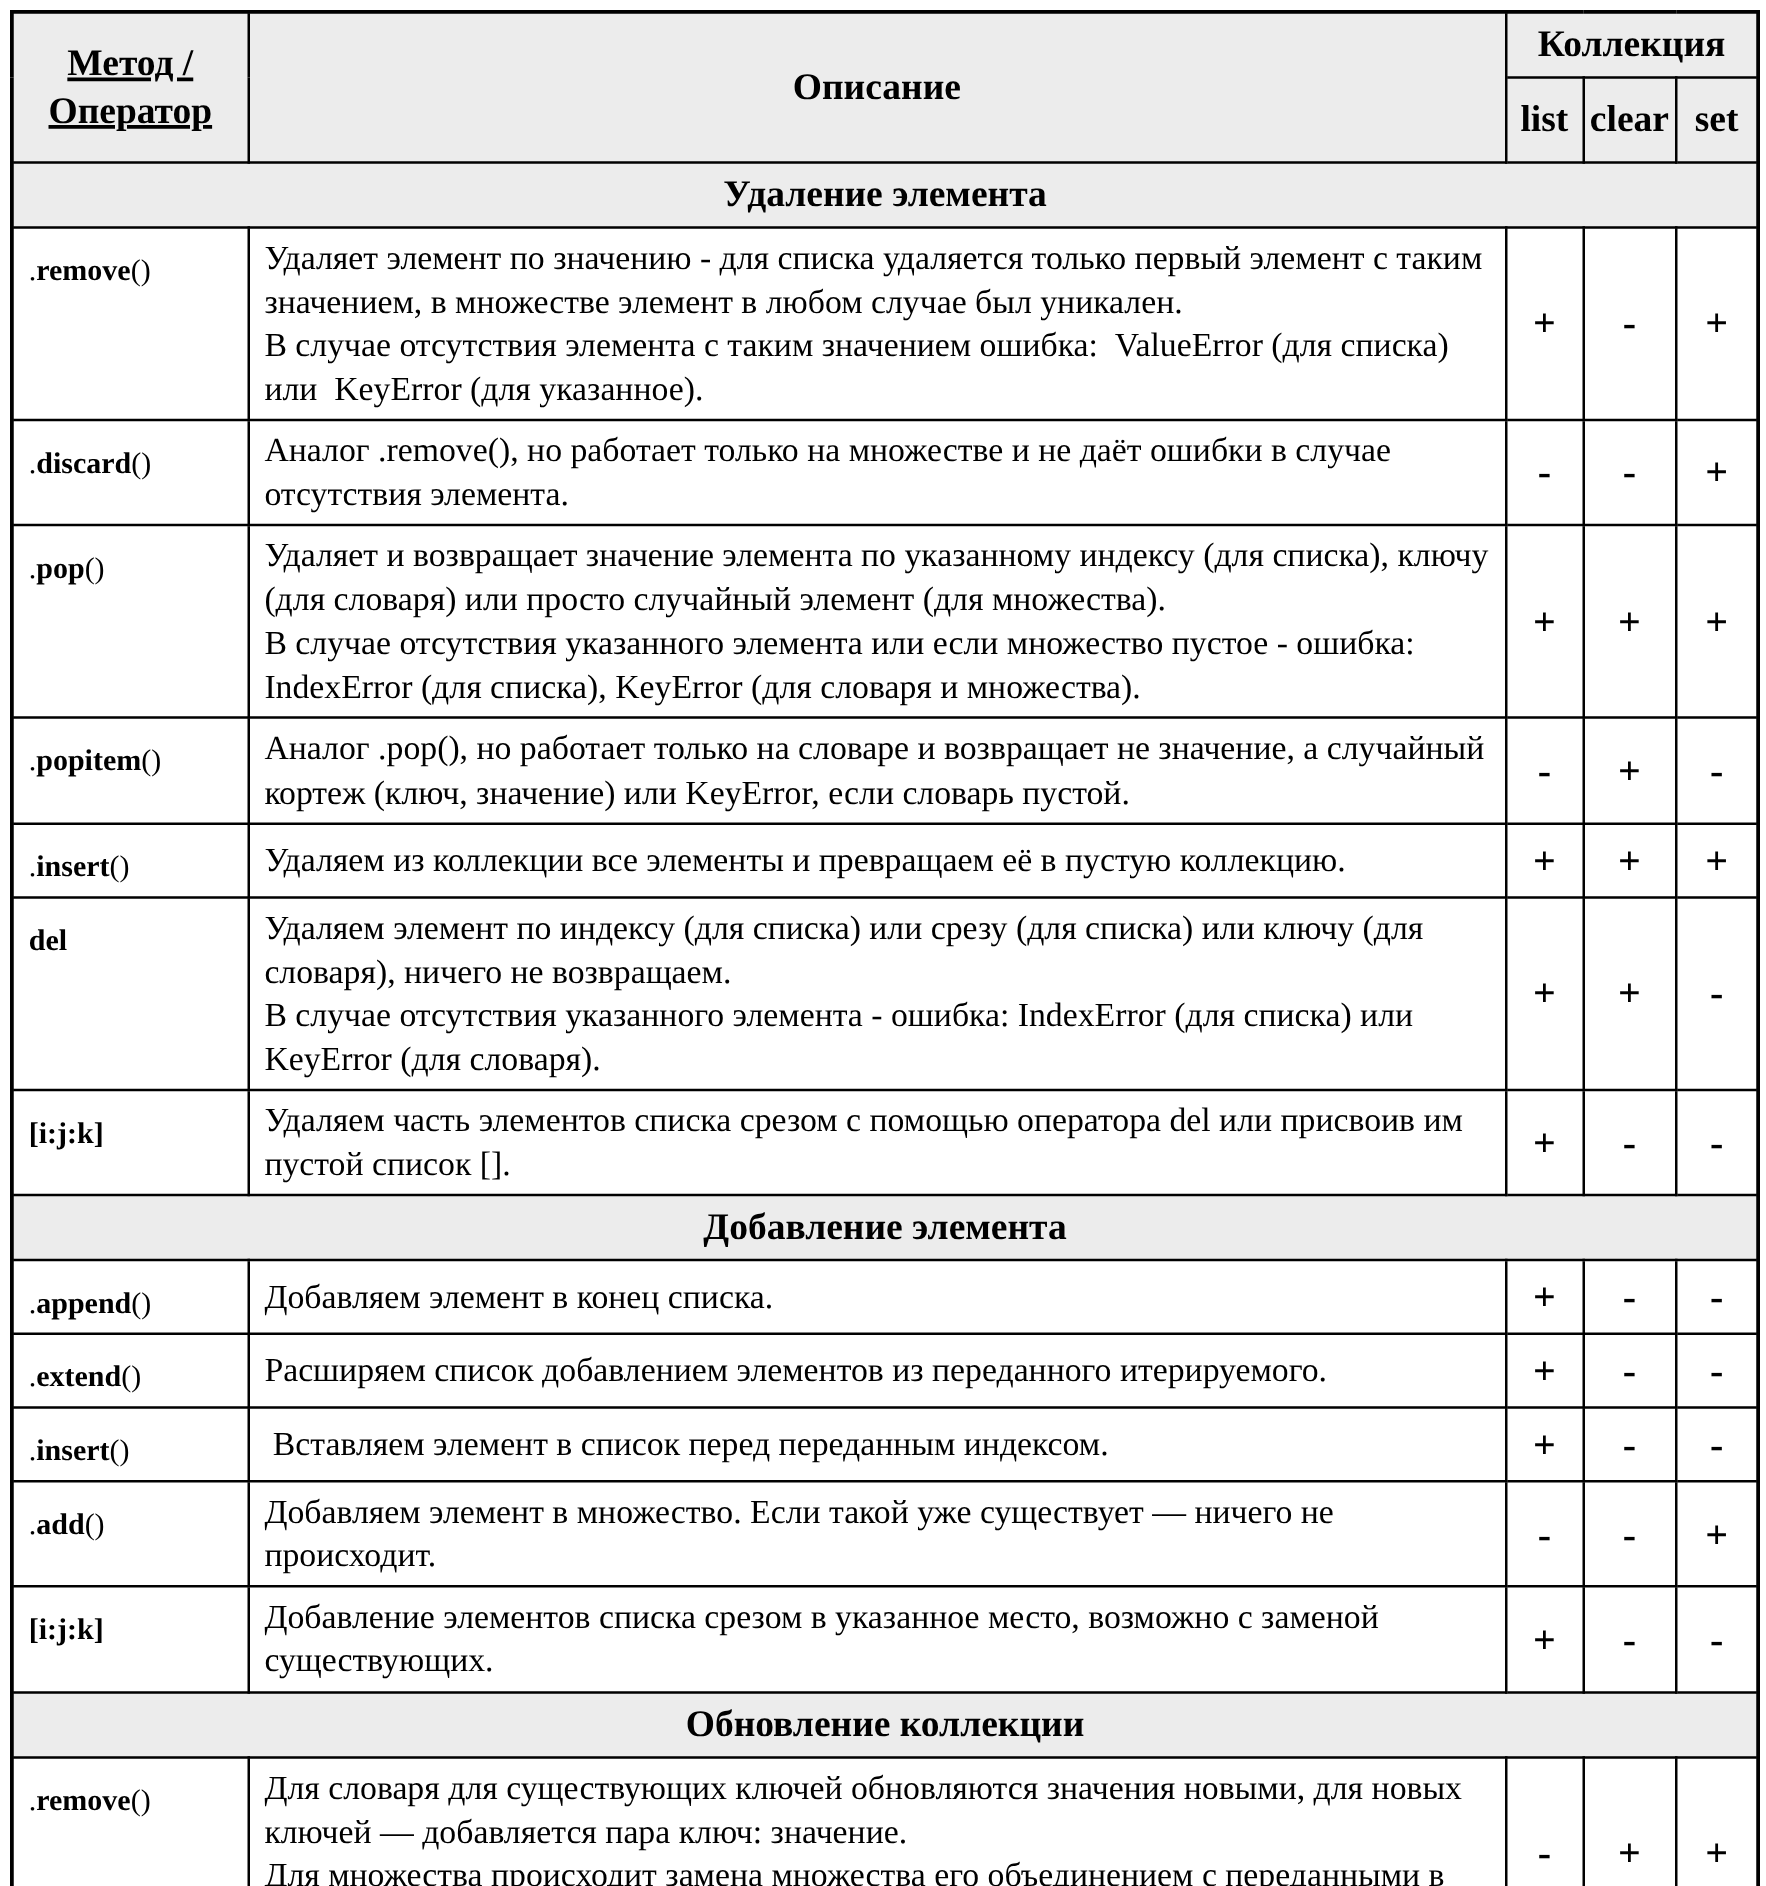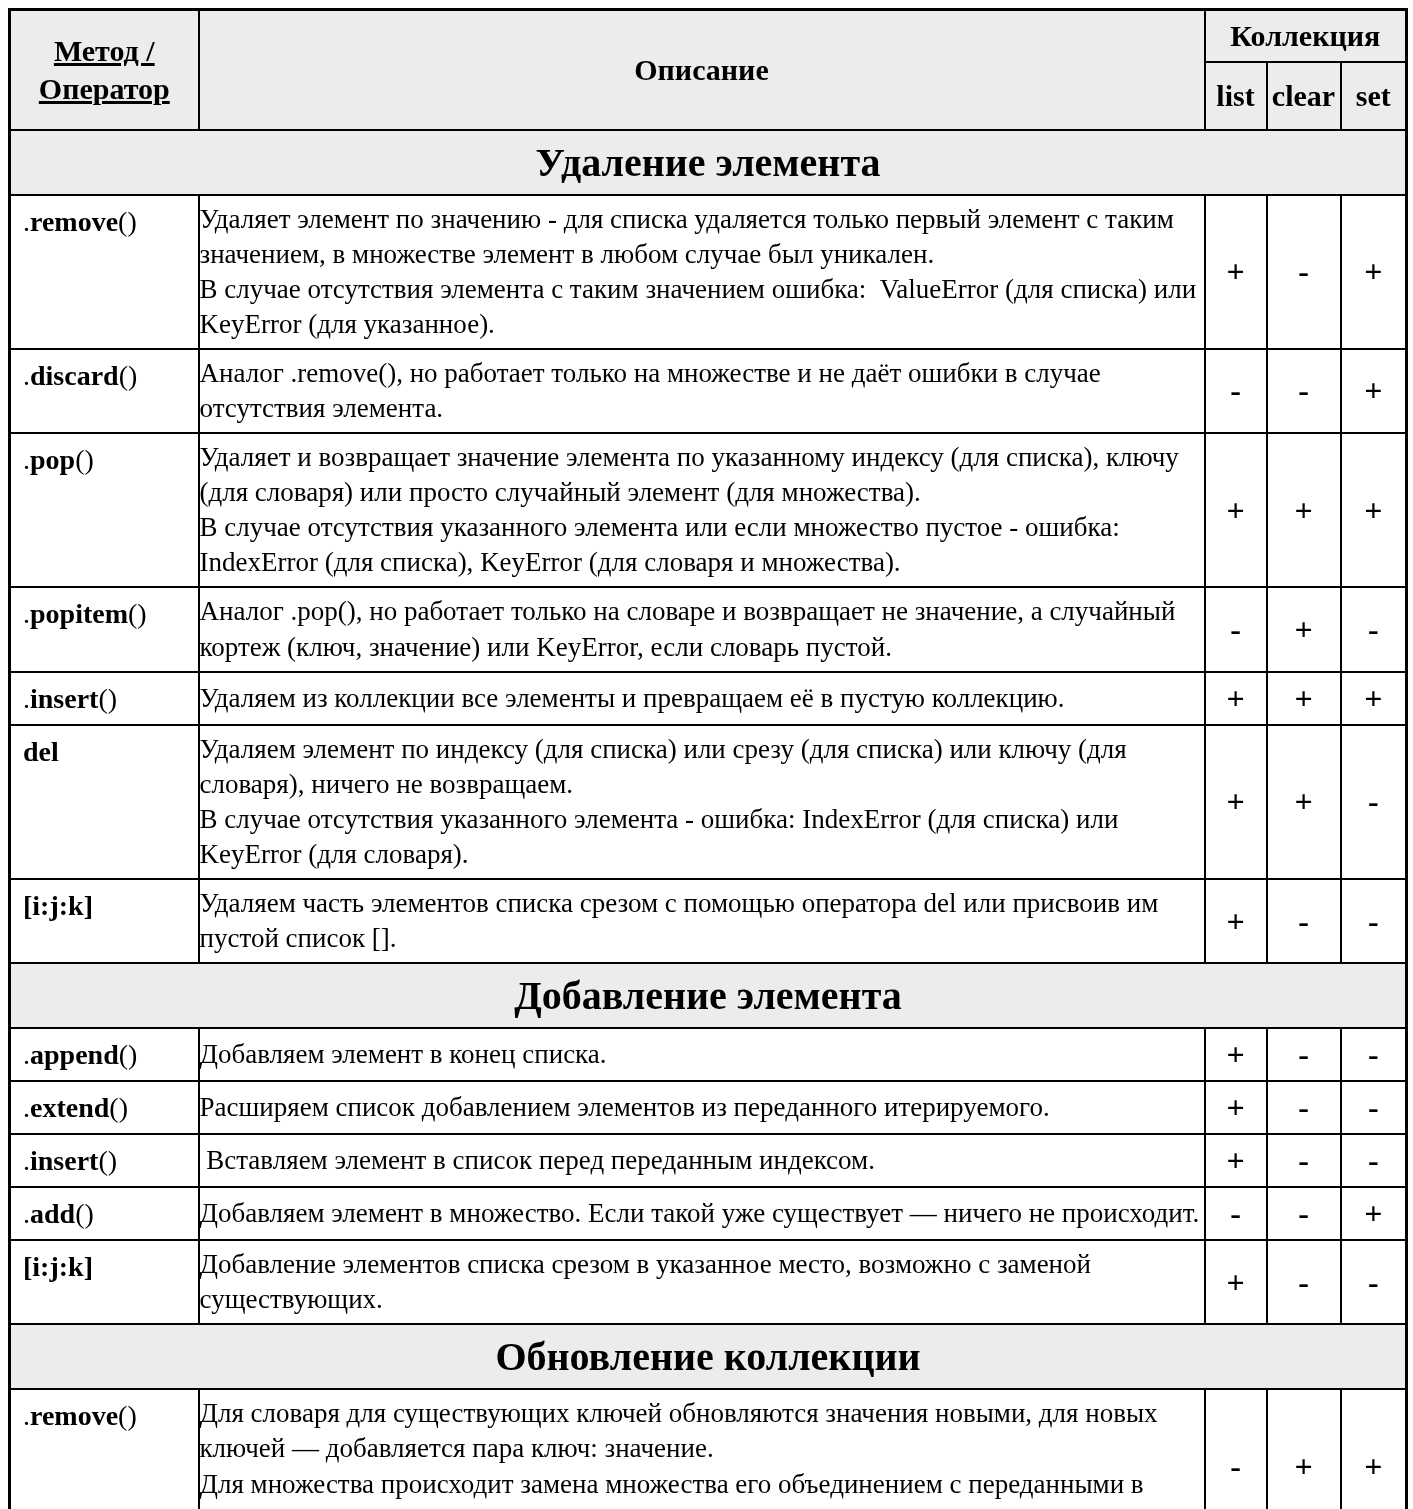--- a/index.html
+++ b/index.html
@@ -30,33 +30,33 @@
     font-size: 30px;
     padding: 2px 4px;
   }
   th.h-method { line-height: 1.25; text-decoration: underline; }
   th.h-collection { height: 52px; }
   th.h-sub { height: 68px; font-size: 30px; }
   td.section-cell {
     background: #ececec;
     font-weight: bold;
     text-align: center;
-    font-size: 40px;
+    font-size: 30px;
     padding: 8px 4px;
   }
   td.method-cell {
     vertical-align: top;
-    padding: 8px 6px 8px 12px;
-    font-size: 28px;
+    padding: 19px 6px 8px 12px;
+    font-size: 24px;
     line-height: 1.25;
   }
   td.method-cell .bd { font-weight: bold; }
   td.desc-cell {
     vertical-align: middle;
-    padding: 6px 0;
+    padding: 6px 12px;
     font-size: 27px;
     line-height: 1.3;
     margin-top: 21px;
   }
   td.desc-cell .para {
     margin: 0;
     white-space: pre-wrap;
   }
   .it { }
   td.sign-cell {

